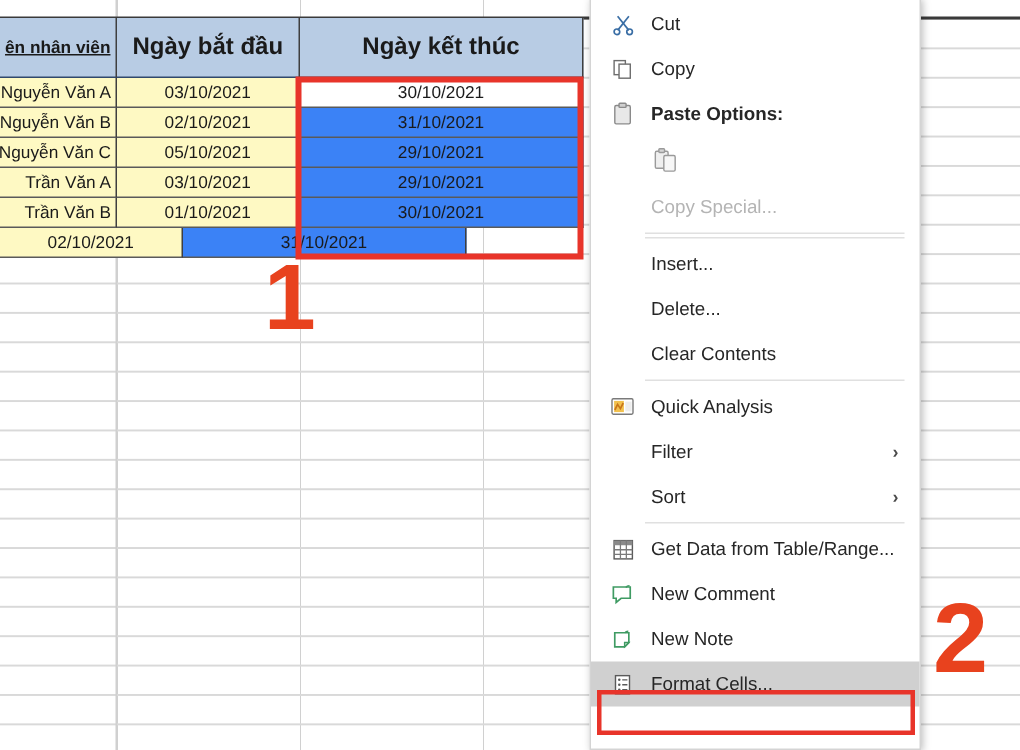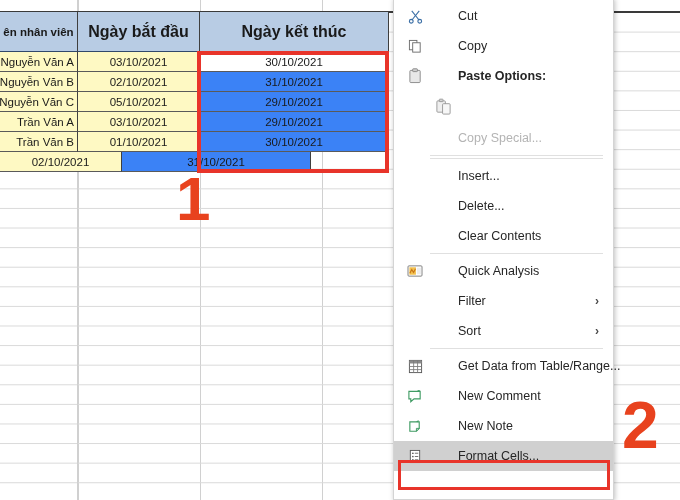--- a/index.html
+++ b/index.html
@@ -63,21 +63,21 @@
   .c-end   { width: 189px; border-right: 1px solid #3f3f3f; }
 
   .headrow .tcell {
     background: #b8cce4;
     font-weight: bold;
     font-size: 16px;
     border-bottom: 1px solid #30486b;
     justify-content: center;
     padding-right: 0;
   }
-  .headrow .c-name { font-size: 11.5px; }
+  .headrow .c-name { font-size: 11.5px; text-decoration: underline; }
 
   .sel      { background: #3b82f6; }
   .sel-active { background: #ffffff; }
 
   
   #red-box {
     position: absolute;
     left: 197px; top: 51px;
     width: 192px; height: 122px;
     border: 4px solid #e8342a;
@@ -107,21 +107,20 @@
     padding-top: 2px;
   }
   .mi {
     position: relative;
     display: flex;
     align-items: center;
     height: 30px;
     padding-left: 8px;
     font-size: 12.5px;
     color: #262626;
-    gap: 24px;
   }
   .mi .ic {
     width: 26px; height: 22px;
     display: flex; align-items: center; justify-content: center;
     flex: 0 0 26px;
     margin-right: 6px;
   }
   .mi .lbl { white-space: nowrap; }
   .mi.bold .lbl { font-weight: bold; }
   .mi.disabled .lbl { color: #b4b4b4; }

